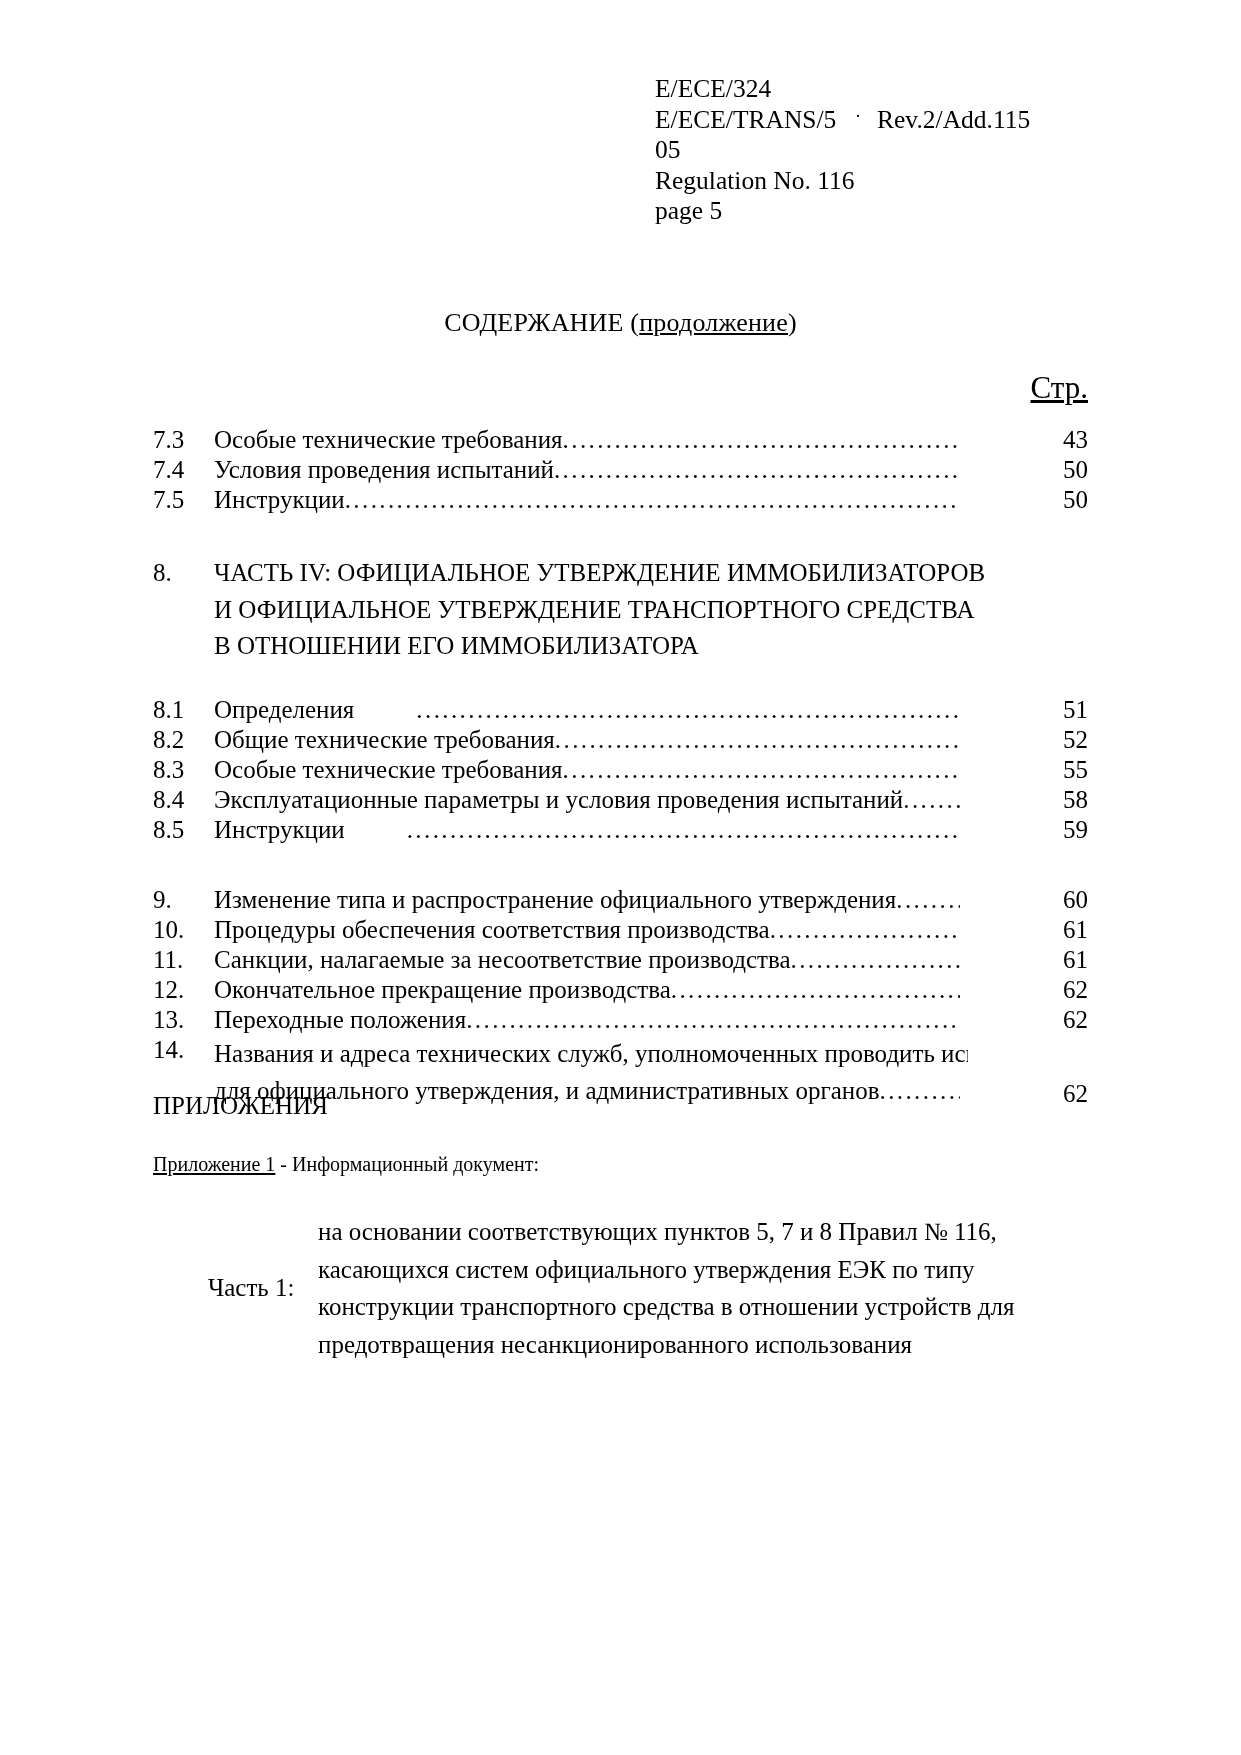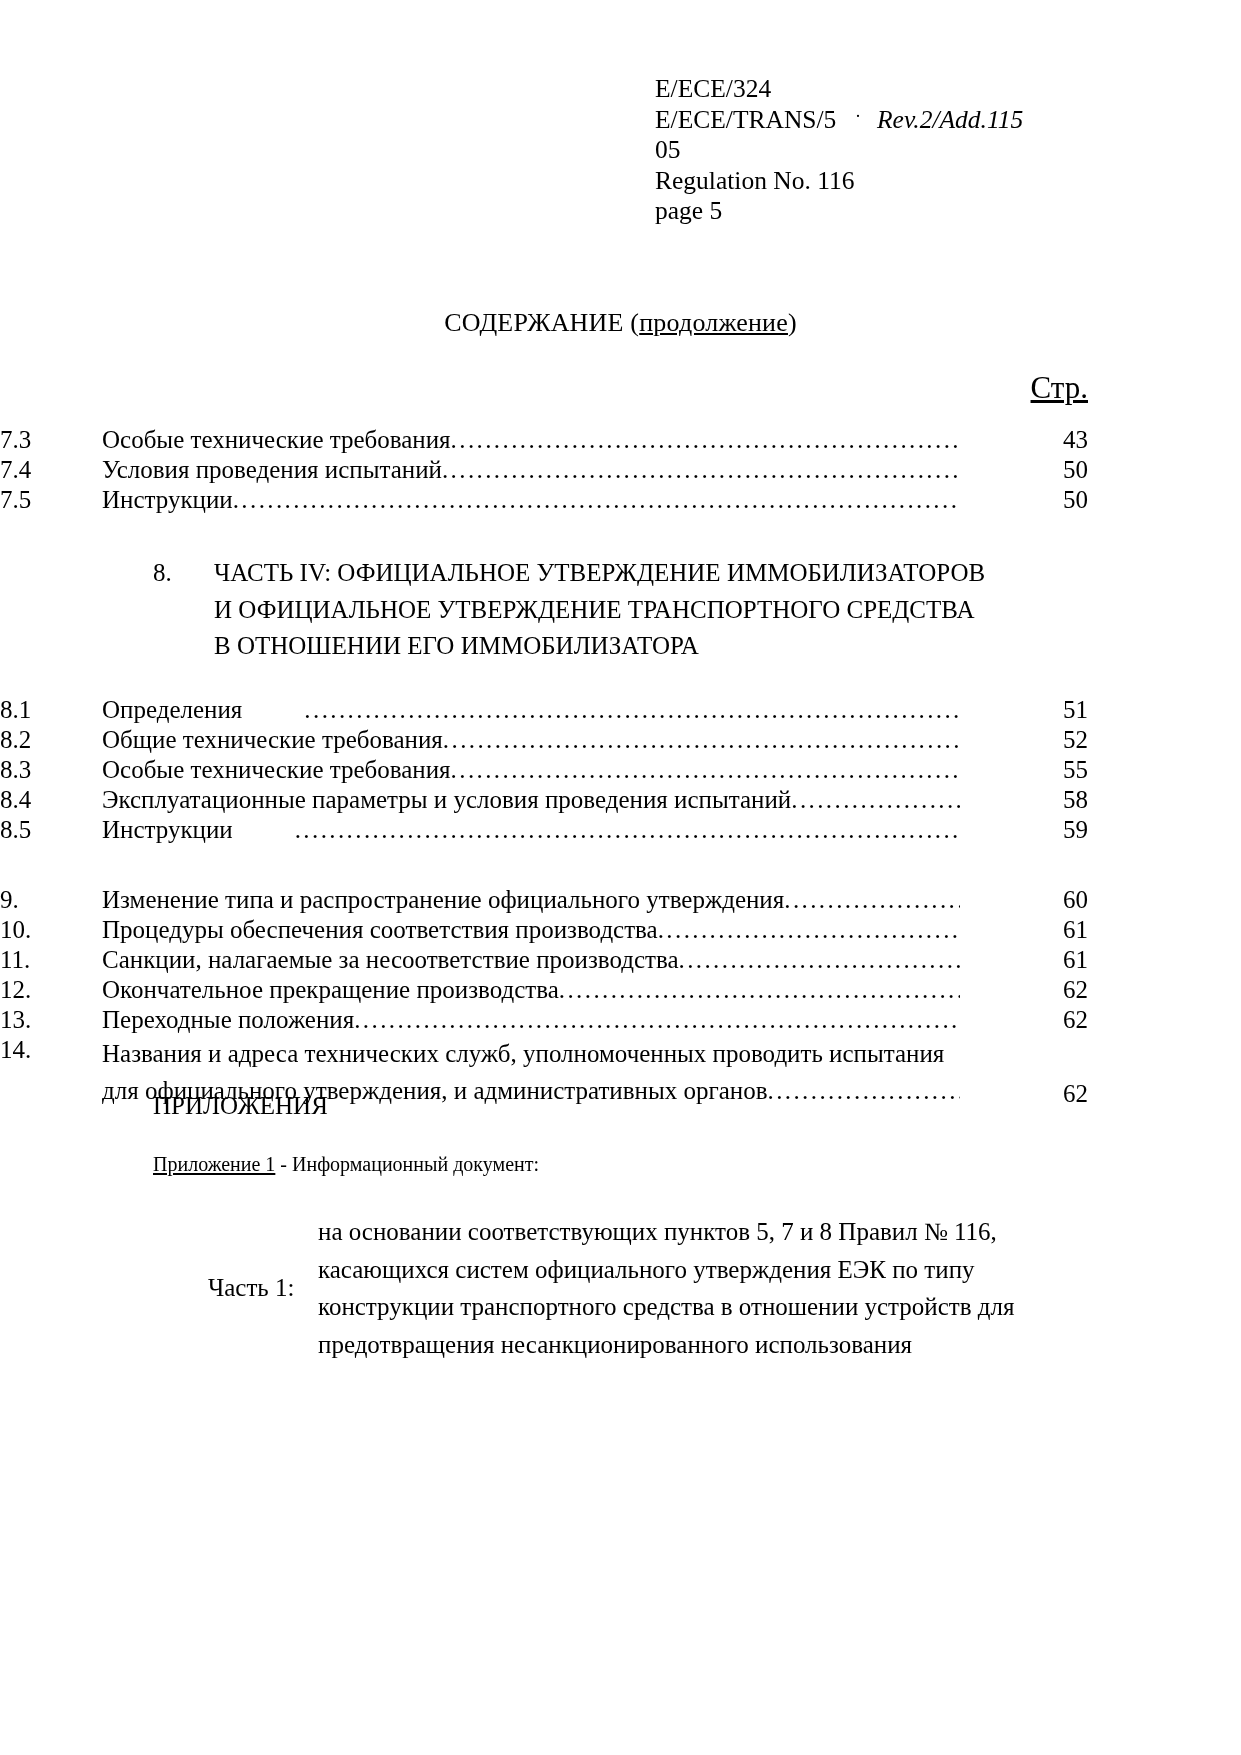--- a/index.html
+++ b/index.html
@@ -39,21 +39,20 @@
   .hl-symbol {
     position: absolute;
     left: 200px;
     top: -4px;
     font-size: 18px;
   }
   .hl-rev {
     position: absolute;
     left: 222px;
     top: 0;
-    font-style: italic;
   }
 
   
   .contents-title {
     position: absolute;
     left: 0;
     top: 308px;
     width: 1241px;
     text-align: center;
     font-size: 26px;
@@ -84,30 +83,30 @@
   .toc-row {
     display: flex;
     align-items: baseline;
     font-size: 25px;
     line-height: 30px;
     padding: 0;
   }
   .toc-row .num {
     width: 61px;
     flex: 0 0 61px;
+    margin-left: 153px;
     white-space: nowrap;
   }
   .toc-row .body {
     flex: 1 1 auto;
     display: flex;
     align-items: baseline;
     min-width: 0;
     overflow: hidden;
     padding-right: 8px;
-    margin-left: 41px;
   }
   .toc-row .label {
     white-space: nowrap;
   }
   .toc-row .lead {
     flex: 1 1 auto;
     overflow: hidden;
     white-space: nowrap;
     letter-spacing: 2.4px;
     font-size: 25px;

